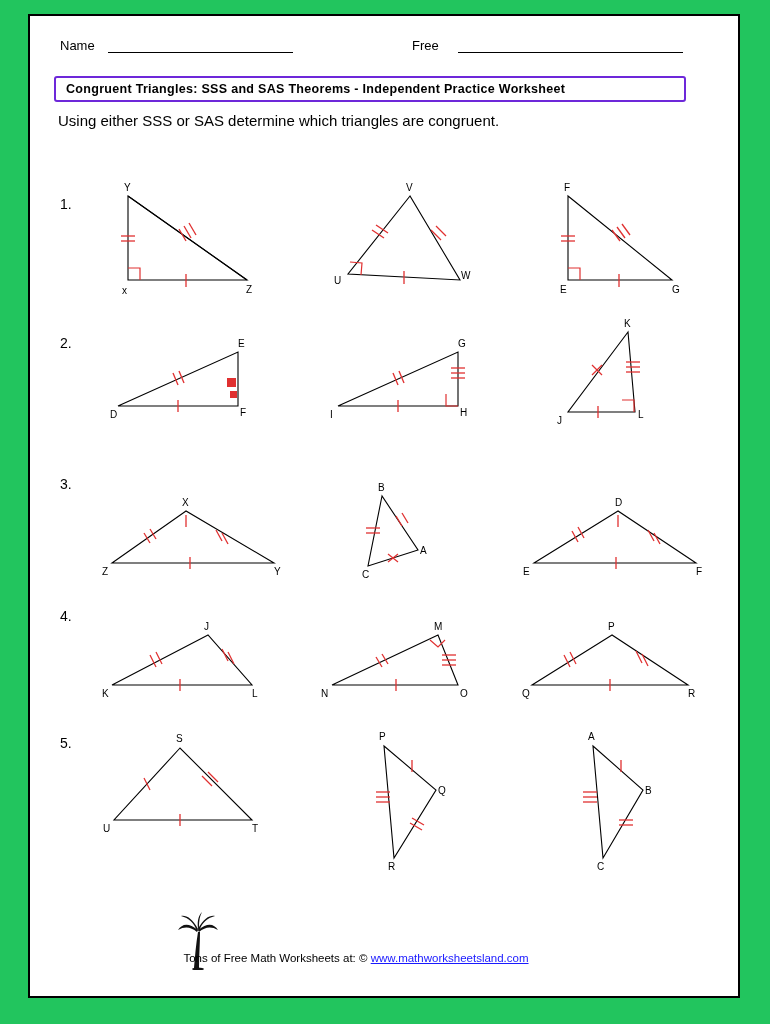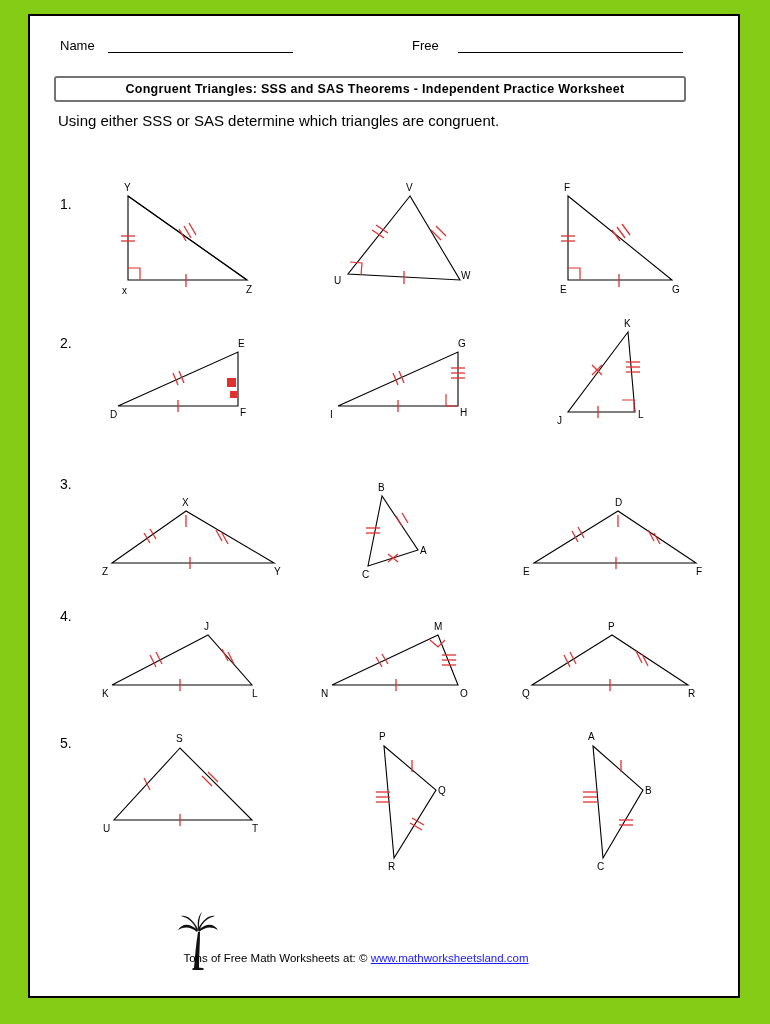--- a/index.html
+++ b/index.html
@@ -11,21 +11,21 @@
     width: 770px;
     height: 1024px;
     font-family: "Liberation Sans", sans-serif;
     color: #000;
     overflow: hidden;
   }
   .page {
     position: relative;
     width: 770px;
     height: 1024px;
-    background: #84cc16;
+    background: #22c55e;
   }
   .sheet-border {
     position: absolute;
     left: 28px;
     top: 14px;
     width: 712px;
     height: 984px;
     border: 2px solid #000;
     box-sizing: border-box;
     background: #fff;
@@ -63,30 +63,29 @@
     width: 225px;
     border-bottom: 1px solid #000;
   }
   
   .title-bar {
     position: absolute;
     left: 54px;
     top: 76px;
     width: 632px;
     height: 26px;
-    border: 2px solid #737373;
+    border: 2px solid #6d28d9;
     border-radius: 3px;
     box-sizing: border-box;
     display: flex;
     align-items: center;
     padding-left: 10px;
     font-size: 12.5px;
     font-weight: bold;
     letter-spacing: 0.3px;
-    justify-content: center;
   }
   .instructions {
     position: absolute;
     left: 58px;
     top: 112px;
     font-size: 15px;
     text-align: right;
   }
   
   .prob-num {

